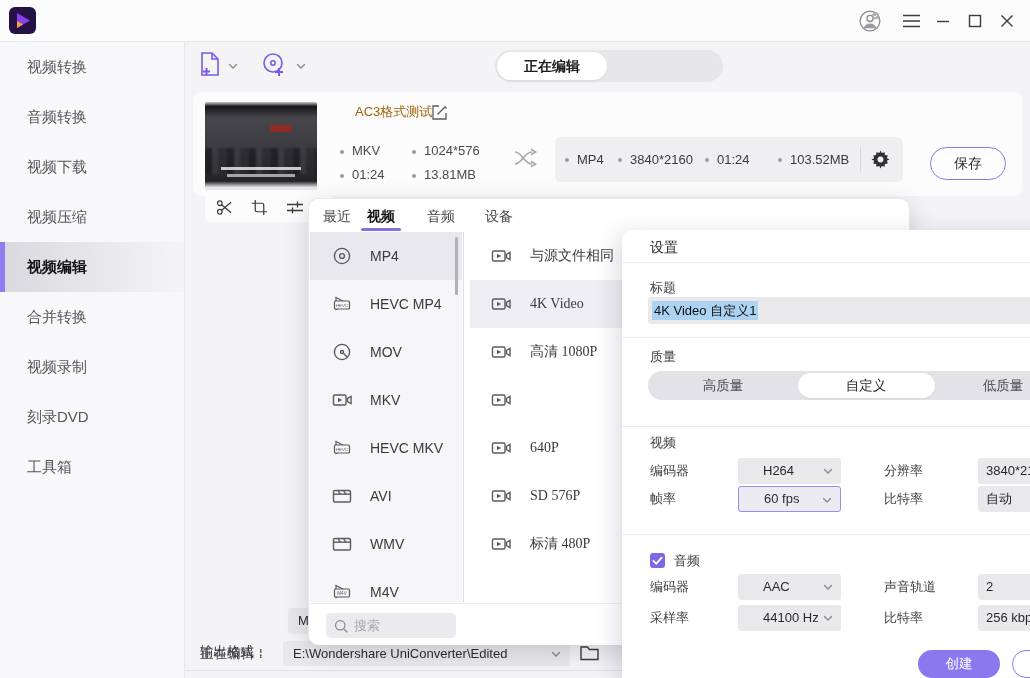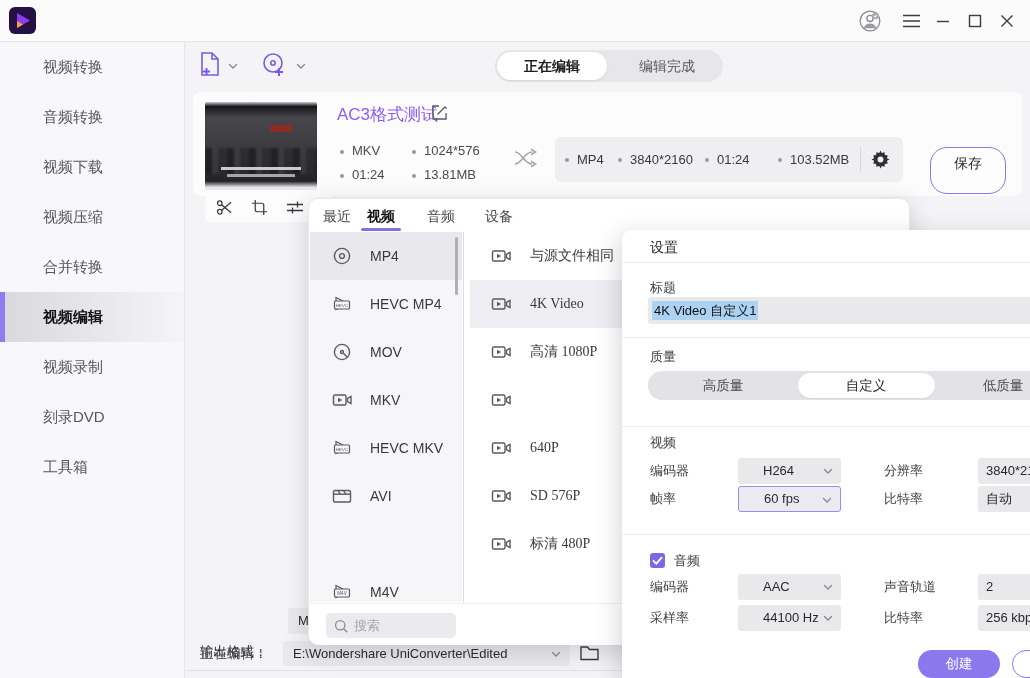--- a/index.html
+++ b/index.html
@@ -8,21 +8,21 @@
   #app { position:relative; width:1030px; height:678px; background:#F4F3F6; overflow:hidden; }
   .abs { position:absolute; }
 
   
   .titlebar { position:absolute; left:0; top:0; width:1030px; height:42px; background:#FBFBFC; border-bottom:1px solid #E7E6E9; z-index:30; }
   .app-title { position:absolute; left:44px; top:0; line-height:42px; font-size:15px; color:#141417; }
   .tb-btn { position:absolute; top:9px; width:24px; height:24px; display:flex; align-items:center; justify-content:center; color:#3C3C42; }
 
   
   .sidebar { position:absolute; left:0; top:42px; width:185px; height:636px; background:#F8F7FA; border-right:1px solid #E7E6E9; z-index:5; }
-  .side-item { position:relative; height:50px; line-height:50px; padding-left:43px; font-size:15px; color:#55555B; cursor:default; }
+  .side-item { position:relative; height:50px; line-height:50px; padding-left:27px; font-size:15px; color:#55555B; cursor:default; }
   .side-item.active { background:linear-gradient(90deg,#D9D8DC,#F5F4F7); color:#141416; font-weight:bold; }
   .side-item.active::before { content:""; position:absolute; left:0; top:0; width:5px; height:50px; background:#8F7DF0; }
   .side-foot { position:absolute; top:630px; width:20px; height:20px; color:#4A4A50; }
 
   
   .tool-ic { position:absolute; color:#7A5BE8; }
   .chev { color:#8A8A90; }
   .tabs-pill { position:absolute; left:495px; top:50px; width:228px; height:32px; background:#E7E6E9; border-radius:16px; z-index:4; }
   .tab-active { position:absolute; left:2px; top:2px; width:110px; height:28px; background:#FFFFFF; border-radius:14px;
     text-align:center; line-height:28px; font-size:14px; font-weight:bold; color:#1E1E22; box-shadow:0 1px 3px rgba(0,0,0,.08); }
@@ -30,28 +30,28 @@
 
   
   .card { position:absolute; left:193px; top:92px; width:829px; height:104px; background:#FCFCFD; border-radius:8px; z-index:3; }
   .thumb { position:absolute; left:205px; top:102px; width:112px; height:88px; border-radius:2px; overflow:hidden; z-index:4;
     background:linear-gradient(180deg,#C9C9CC 0%,#18181B 5%,#46464B 18%,#3A3A3F 55%,#232326 90%,#E8E8EA 97%); }
   .thumb .crowd { position:absolute; left:0; top:52%; width:100%; height:30%;
     background:repeating-linear-gradient(90deg,#1B1B1E 0 7px,#3C3C41 7px 13px,#2A2A2E 13px 22px); opacity:.75; filter:blur(1px); }
   .thumb .red { position:absolute; left:58%; top:26%; width:22px; height:7px; background:#8E2B24; }
   .thumb .sub1 { position:absolute; left:14%; top:74%; width:72%; height:3px; background:#E8E8E8; opacity:.85; }
   .thumb .sub2 { position:absolute; left:20%; top:82%; width:60%; height:3px; background:#DDD; opacity:.7; }
-  .card-title { position:absolute; left:337px; top:103px; font-size:17px; color:#8b5cf6; z-index:4; }
+  .card-title { position:absolute; left:355px; top:103px; font-size:13px; color:#a16207; z-index:4; }
   .dot { display:inline-block; width:4px; height:4px; border-radius:50%; background:#9A9AA0; vertical-align:middle; margin-right:8px; }
   .src-txt { position:absolute; font-size:13px; color:#4A4A4F; z-index:4; }
   .chip { position:absolute; left:555px; top:137px; width:348px; height:45px; background:#EFEEF1; border-radius:6px; z-index:4; }
   .chip-txt { position:absolute; top:0; line-height:45px; font-size:13px; color:#3A3A3E; }
   .chip-dot { position:absolute; top:21px; width:4px; height:4px; border-radius:50%; background:#9A9AA0; }
   .chip-div { position:absolute; left:305px; top:10px; width:1px; height:25px; background:#D8D7DB; }
-  .save-btn { position:absolute; left:930px; top:147px; width:76px; height:47px; border:1.5px solid #8B78EE; border-radius:17px;
+  .save-btn { position:absolute; left:930px; top:147px; width:76px; height:33px; border:1.5px solid #8B78EE; border-radius:17px;
     background:#FDFDFE; text-align:center; line-height:30px; font-size:14px; color:#2A2A2E; z-index:4; }
   .subtool { position:absolute; left:205px; top:194px; width:128px; height:28px; background:#FCFCFD; border-radius:6px; z-index:4; }
   .subtool .ic { position:absolute; top:5px; color:#3A3A40; }
 
   
   .foot-label { position:absolute; font-size:13.5px; color:#3A3A3E; z-index:3; }
   .gray-box { position:absolute; background:#E9E8EB; border-radius:3px; font-size:13px; color:#2A2A2E; line-height:25px; padding-left:10px; z-index:3; overflow:hidden; white-space:nowrap; }
   .foot-div { position:absolute; left:186px; top:670px; width:844px; border-top:1px solid #E2E1E5; z-index:3; }
 
   
@@ -188,22 +188,22 @@
           <path d="M1.5 1.5 L12.5 12.5 M12.5 1.5 L1.5 12.5"></path>
         </svg>
     </div>
   </div>
 
   <div class="sidebar">
     <div class="side-item"><span>视频转换</span></div>
     <div class="side-item"><span>音频转换</span></div>
     <div class="side-item"><span>视频下载</span></div>
     <div class="side-item"><span>视频压缩</span></div>
+    <div class="side-item active"><span>视频编辑</span></div>
     <div class="side-item"><span>合并转换</span></div>
-    <div class="side-item active"><span>视频编辑</span></div>
     <div class="side-item"><span>视频录制</span></div>
     <div class="side-item"><span>刻录DVD</span></div>
     <div class="side-item"><span>工具箱</span></div>
   </div>
   <div class="side-foot abs" style="left:33px;top:630px">
     <svg width="20" height="19" viewBox="0 0 20 19" fill="none" stroke="#4A4A50" stroke-width="1.4">
         <path d="M2 3.5 C5 2 8 2 10 3.7 C12 2 15 2 18 3.5 V15.5 C15 14 12 14 10 15.8 C8 14 5 14 2 15.5 Z"></path>
         <path d="M10 3.7 V15.8"></path>
       </svg>
   </div>
@@ -239,21 +239,20 @@
         <circle cx="12" cy="11" r="2.2"></circle>
         <path d="M18 16 V24 M14 20 H22" stroke-width="2"></path>
     </svg>
   </div>
   <svg class="abs chev" style="left:296px;top:62px" width="10" height="9">
       <use href="#ic-chev"></use>
     </svg>
 
   <div class="tabs-pill">
     <div class="tab-active">正在编辑</div>
-    <div class="tab-idle">编辑完成</div>
   </div>
 
   <div class="card"></div>
   <div class="thumb">
     <div class="crowd"></div>
     <div class="red"></div>
     <div class="sub1"></div>
     <div class="sub2"></div>
   </div>
   <div class="card-title">AC3格式测试</div>
@@ -357,20 +356,26 @@
             <use href="#ic-hevc"></use>
           </svg>
         <span class="lbl">HEVC MKV</span>
       </div>
       <div class="fmt-row" style="top:240px">
         <svg class="i" width="22" height="22">
             <use href="#ic-clap"></use>
           </svg>
         <span class="lbl">AVI</span>
       </div>
+      <div class="fmt-row" style="top:288px">
+        <svg class="i" width="22" height="22">
+            <use href="#ic-clap"></use>
+          </svg>
+        <span class="lbl">WMV</span>
+      </div>
       <div class="fmt-row" style="top:336px">
         <svg class="i" width="22" height="22">
             <use href="#ic-m4v"></use>
           </svg>
         <span class="lbl">M4V</span>
       </div>
     </div>
     <div class="scrollbar"></div>
     <div class="vdiv"></div>
 

